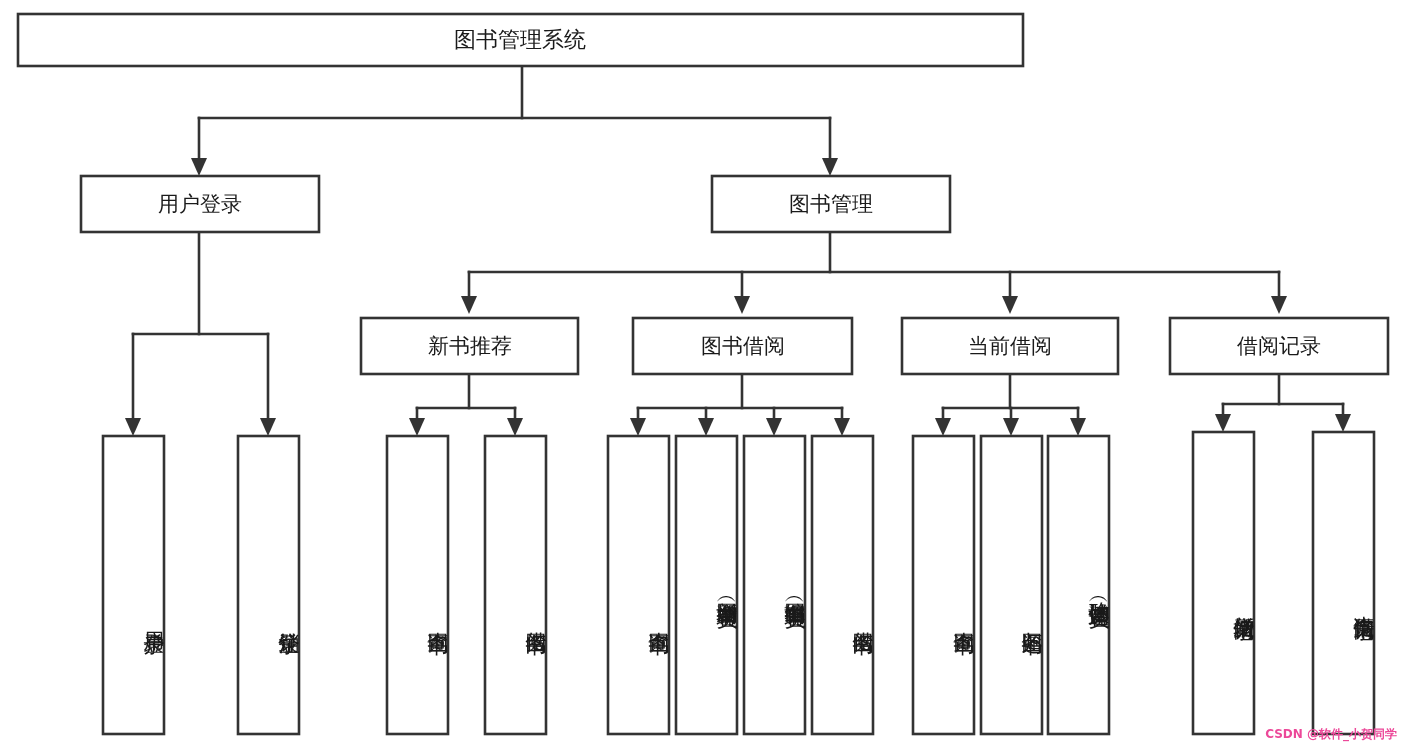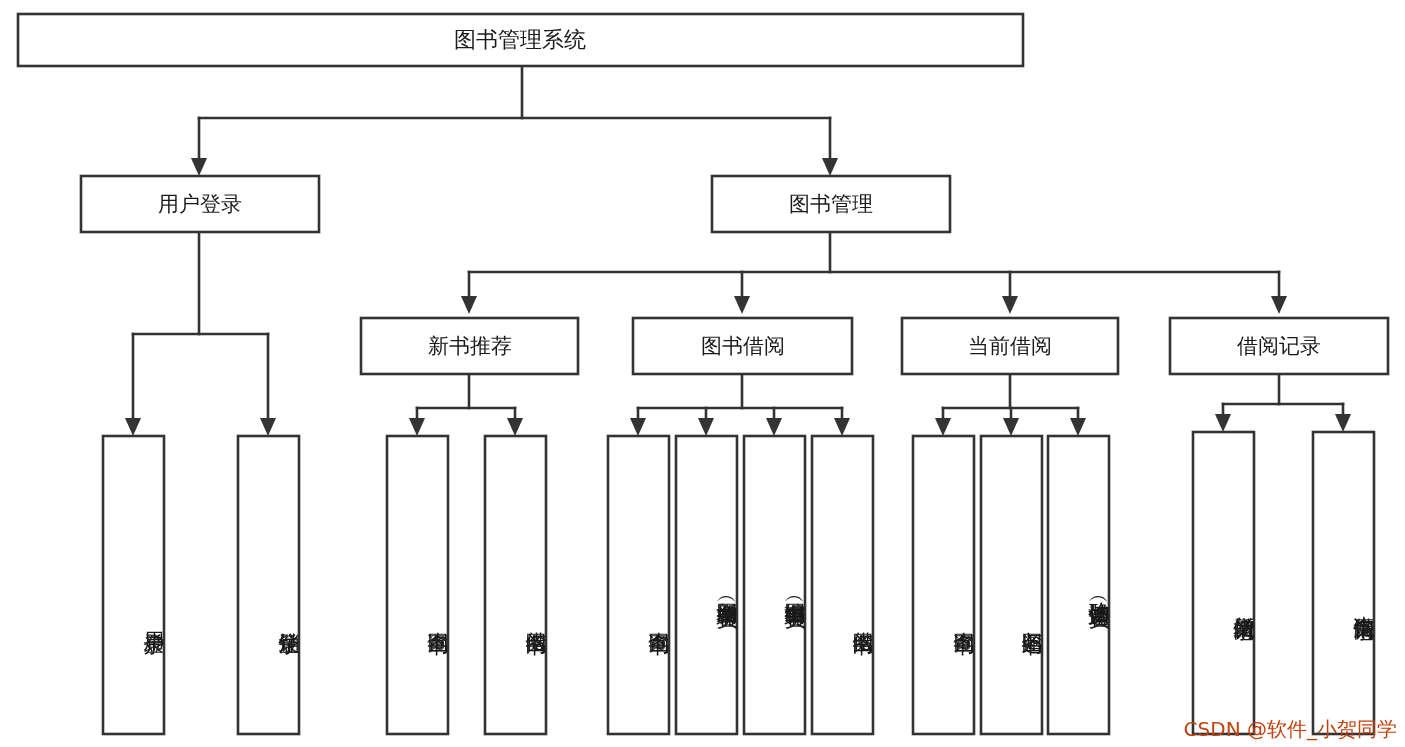--- a/index.html
+++ b/index.html
@@ -66,23 +66,24 @@
     display: flex;
     align-items: flex-start;
     justify-content: center;
     pointer-events: none;
   }
   .watermark {
     position: absolute;
     right: 8px;
     bottom: 4px;
     font-family: "DejaVu Sans", "Liberation Sans", sans-serif;
-    font-size: 20px;
-    color: #c2410c;
+    font-size: 12px;
+    color: #ec4899;
     white-space: nowrap;
+    font-weight: bold;
   }
 </style>
 </head>
 <body>
 
 <div id="diagram-root">
 
   <svg id="tree-svg" viewBox="0 0 1405 747">
     <defs>
       <marker id="arrow" viewBox="0 0 12 14" refX="1" refY="7" markerWidth="11" markerHeight="13" orient="auto-start-reverse" markerUnits="userSpaceOnUse">

